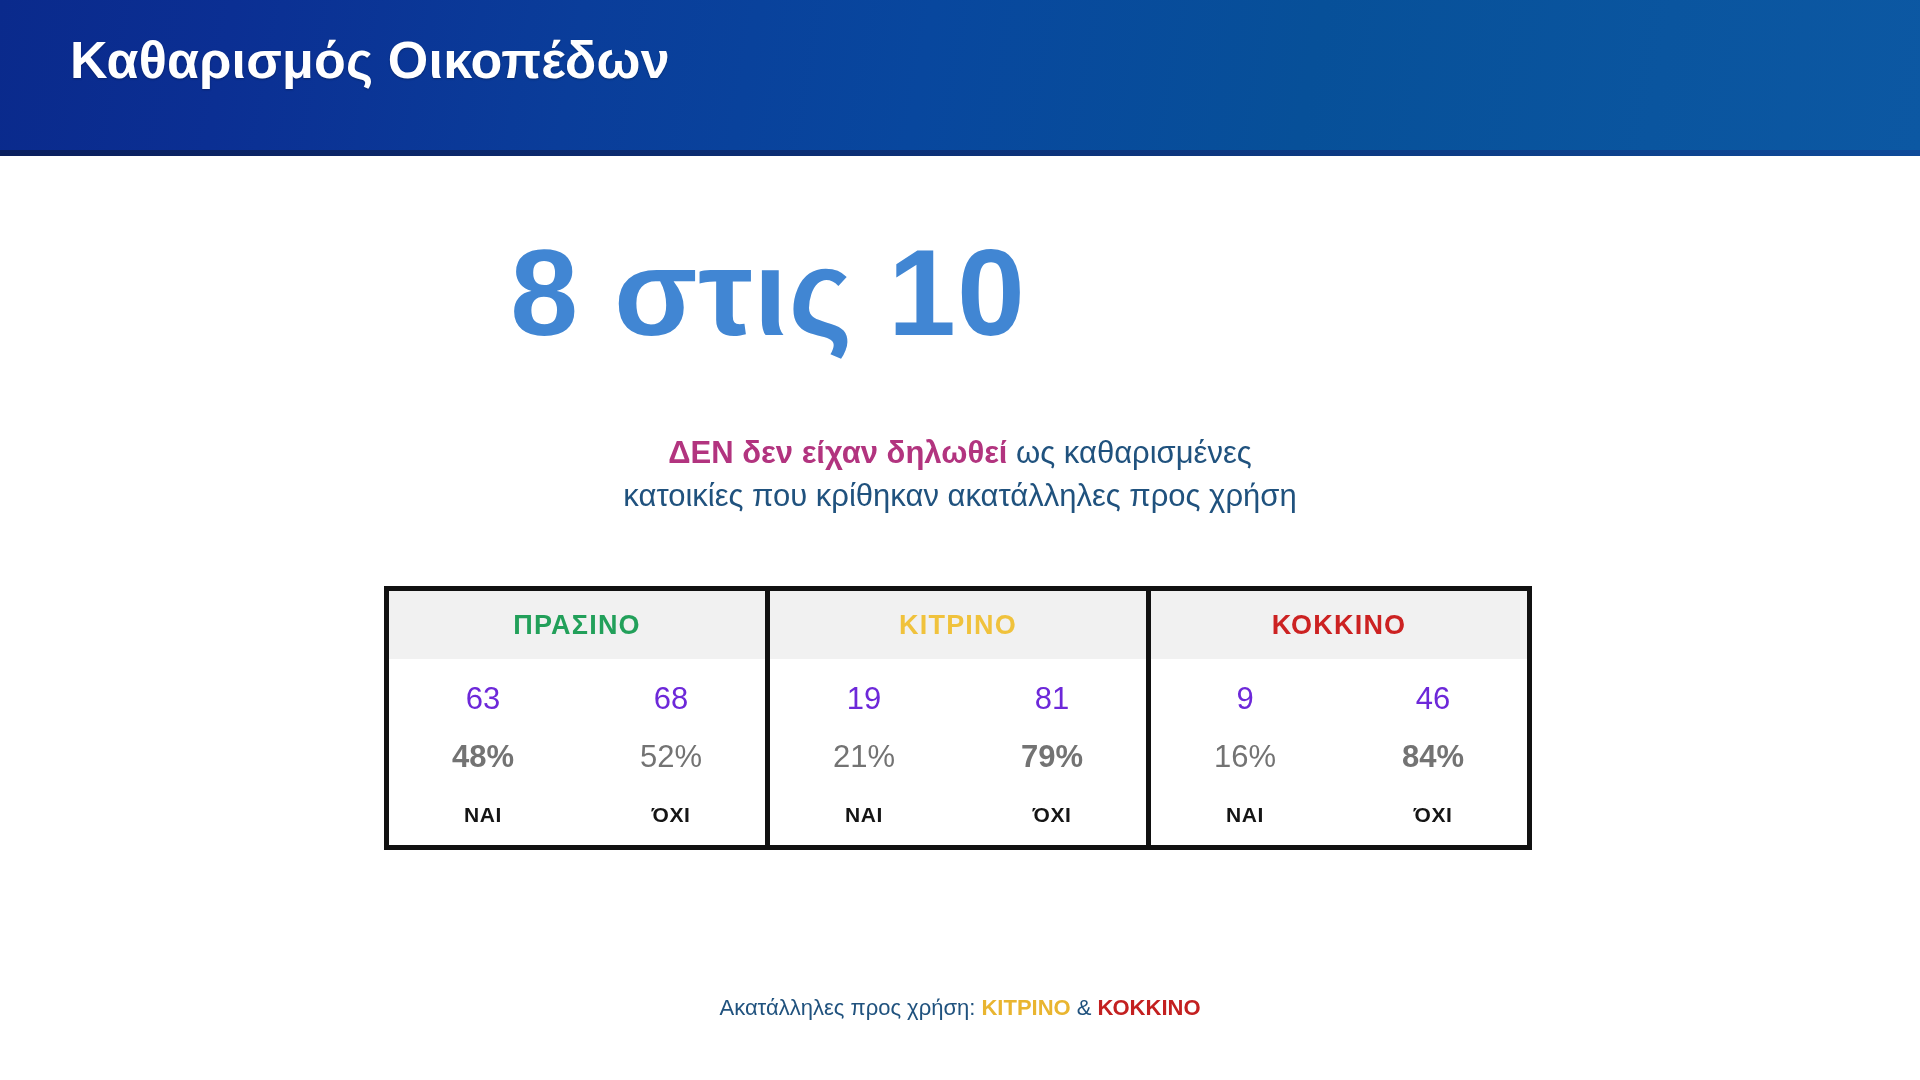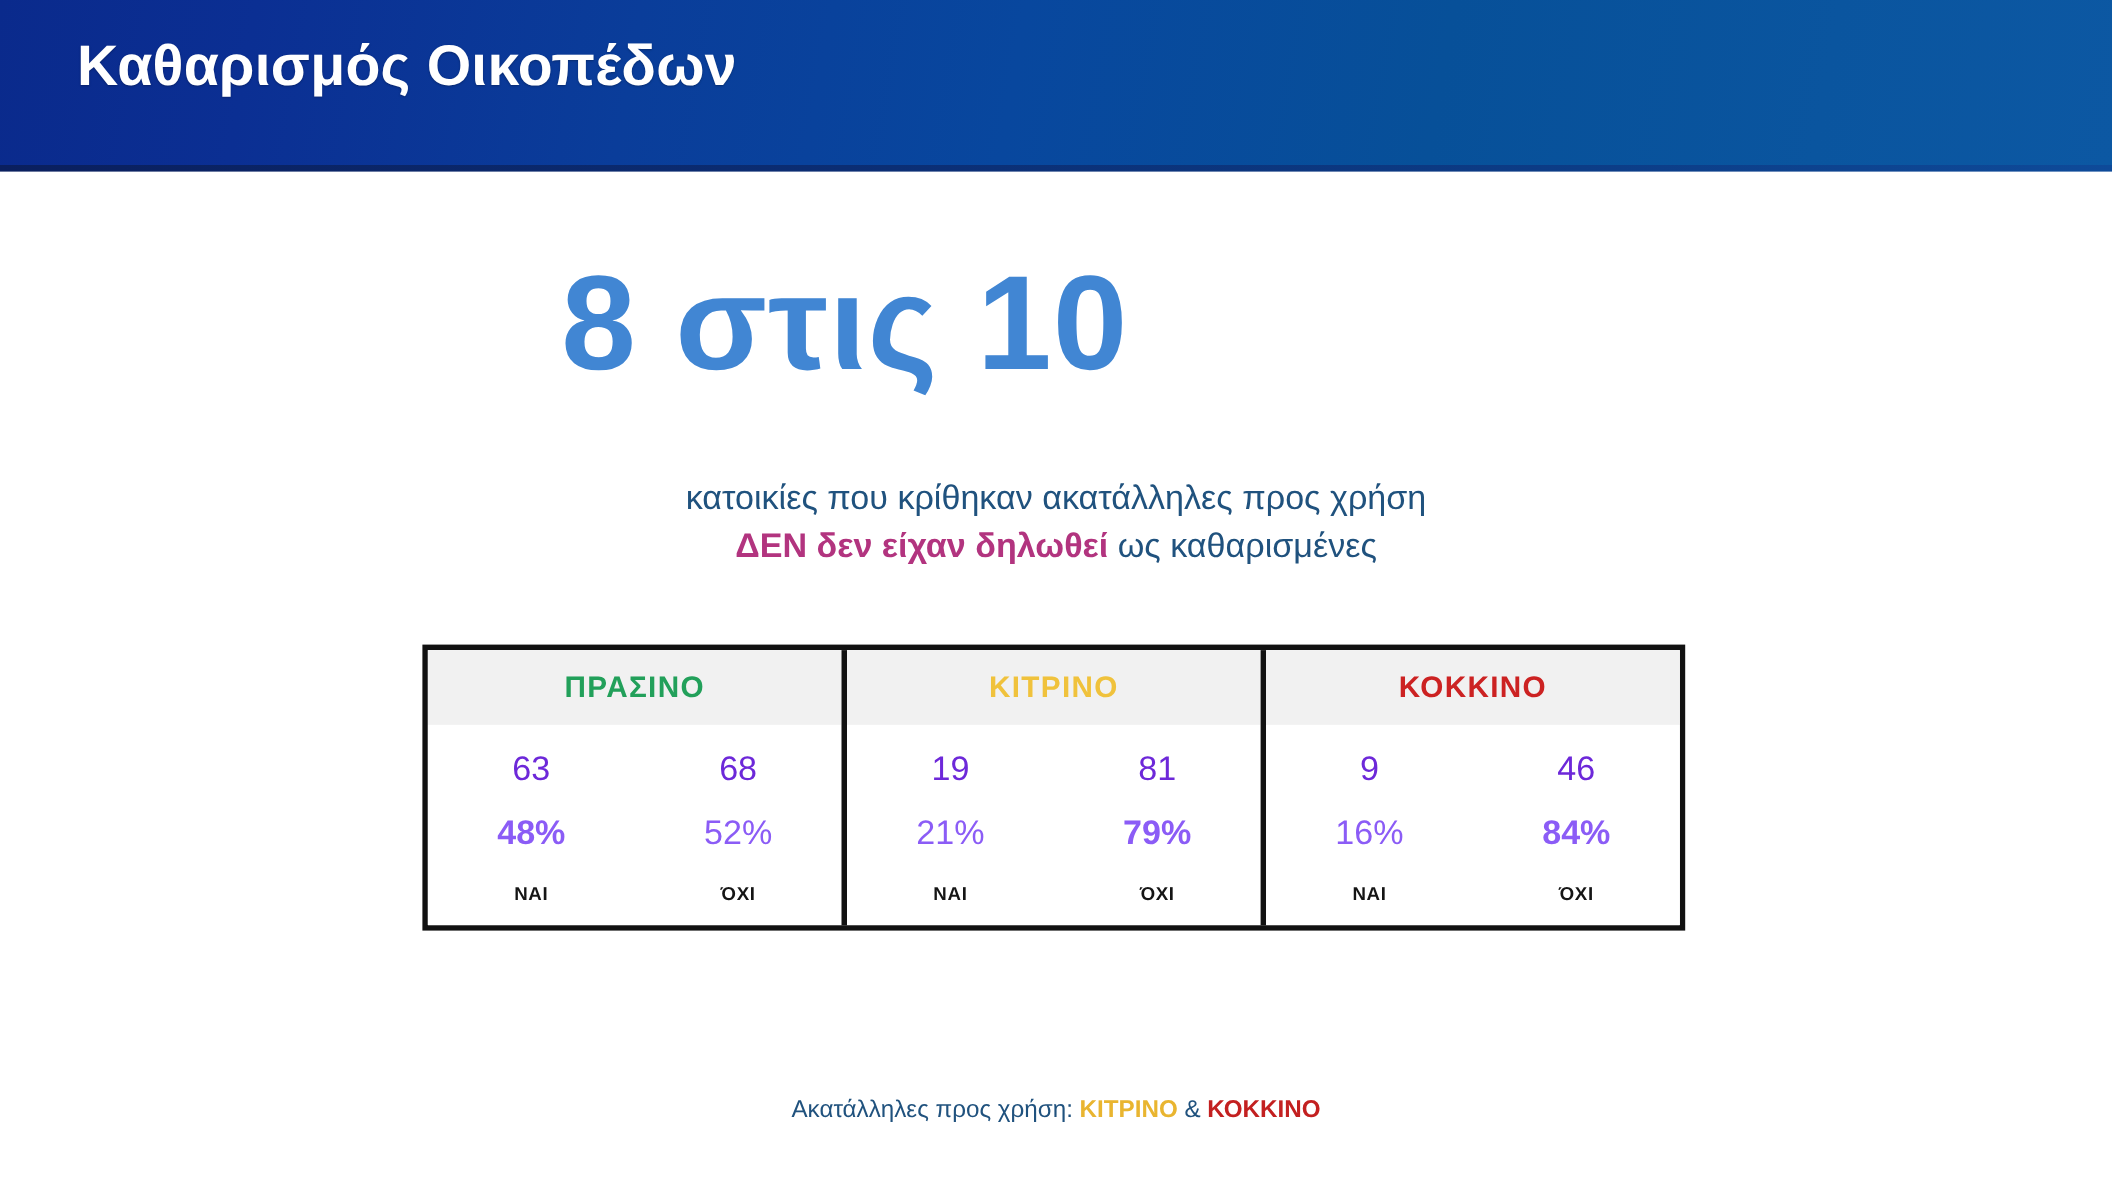--- a/index.html
+++ b/index.html
@@ -131,29 +131,29 @@
     text-align: center;
   }
   .cell-count {
     font-size: 31px;
     color: #6d28d9;
     font-weight: 400;
     padding: 6px 0 0 0;
   }
   .cell-pct {
     font-size: 31px;
-    color: #8b5cf6;
+    color: #737373;
     font-weight: 400;
     padding: 22px 0 0 0;
   }
   .cell-pct.is-bold {
     font-weight: bold;
   }
   .cell-answer {
-    font-size: 17px;
+    font-size: 21px;
     color: #151515;
     font-weight: bold;
     letter-spacing: 0.6px;
     padding: 28px 0 4px 0;
   }
 
   
   .footnote {
     position: absolute;
     left: 0;
@@ -174,24 +174,24 @@
 
 <div class="banner"></div>
 <div class="banner-underline"></div>
 <div class="banner-title">Καθαρισμός Οικοπέδων</div>
 
 <div class="hero">
   <div class="hero-number">8 στις 10</div>
 </div>
 
 <div class="subhead">
-  <div>κατοικίες που κρίθηκαν ακατάλληλες προς χρήση</div>
   <div>
     <span class="emph">ΔΕΝ δεν είχαν δηλωθεί</span><span> ως καθαρισμένες</span>
   </div>
+  <div>κατοικίες που κρίθηκαν ακατάλληλες προς χρήση</div>
 </div>
 
 <div class="table-wrap">
 
   <div class="group">
     <div class="group-head">
       <span class="group-head-label" id="hdr-0" style="color: rgb(34, 160, 90);">ΠΡΑΣΙΝΟ</span>
     </div>
     <div class="group-body">
       <div class="subcol">

